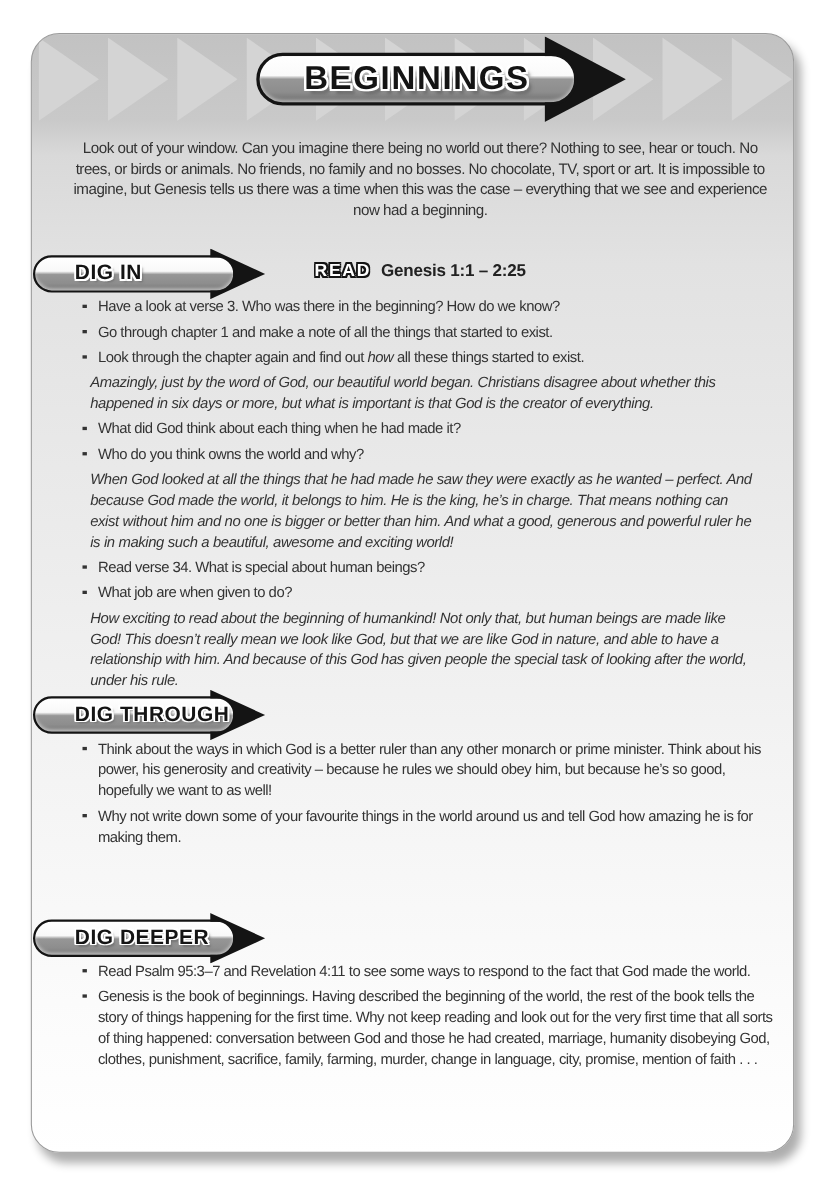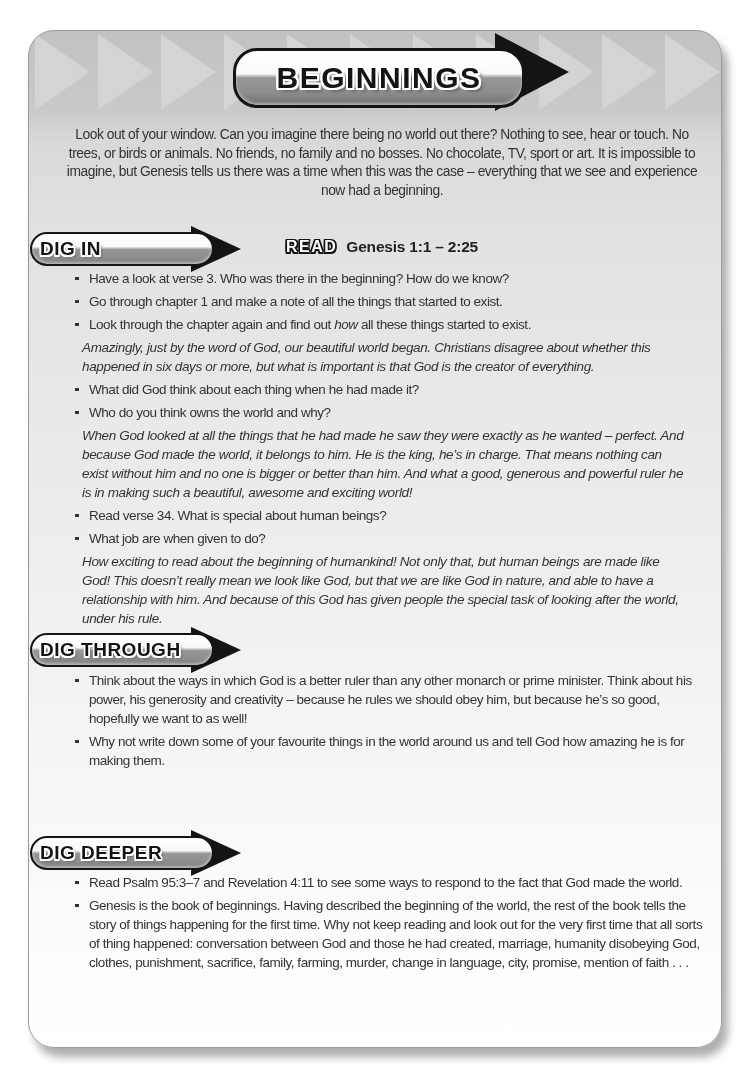--- a/index.html
+++ b/index.html
@@ -24,40 +24,40 @@
   
   .tri-band { position:absolute; left:6px; top:3px; width:688px; height:78px;
               display:flex; gap:8px; overflow:hidden; z-index:1; }
   .tri { flex:0 0 55px; height:76px; background:#d4d4d4;
          clip-path:polygon(0 0,100% 50%,0 100%); }
 
   
   .title-banner { position:absolute; left:204px; top:2px; width:336px; height:78px; z-index:2; }
   .title-arrowhead { position:absolute; left:262px; top:0; width:74px; height:78px;
          background:#141414; clip-path:polygon(0 0,100% 50%,0 100%); }
-  .title-pill { position:absolute; left:0; top:15px; width:292px; height:60px;
+  .title-pill { position:absolute; left:0; top:15px; width:292px; height:48px;
          box-sizing:border-box; border:3px solid #141414; border-radius:24px;
          background:linear-gradient(180deg,#ffffff 0%,#fafafa 42%,#969696 50%,#8d8d8d 78%,#6e6e6e 100%);
          box-shadow:inset 0 -2px 3px rgba(255,255,255,0.45);
          display:flex; align-items:center; justify-content:center; }
   .title-text { font-size:30px; font-weight:900; letter-spacing:1.5px; color:#141414;
          text-shadow:-2px -2px 0 #fff, 2px -2px 0 #fff, -2px 2px 0 #fff, 2px 2px 0 #fff,
                      -2px 0 0 #fff, 2px 0 0 #fff, 0 -2px 0 #fff, 0 2px 0 #fff,
                      4px 4px 3px rgba(80,80,80,0.55); }
 
   
   .banner-row { position:absolute; left:0; width:694px; height:46px; z-index:2; }
   .dig-banner { position:absolute; left:0; top:0; width:240px; height:46px; }
   .dig-arrowhead { position:absolute; left:162px; top:0; width:50px; height:46px;
          background:#141414; clip-path:polygon(0 0,100% 50%,0 100%); }
   .dig-pill { position:absolute; left:1px; top:6px; width:184px; height:34px;
          box-sizing:border-box; border:2.5px solid #141414; border-radius:17px;
          background:linear-gradient(180deg,#ffffff 0%,#f8f8f8 42%,#969696 52%,#8d8d8d 80%,#707070 100%);
          box-shadow:inset 0 -2px 3px rgba(255,255,255,0.5);
-         display:flex; align-items:center; padding-left:8px; }
+         display:flex; align-items:center; padding-left:36px; }
   .dig-label { font-size:19px; font-weight:900; letter-spacing:0.5px; color:#141414;
          text-shadow:-1.5px -1.5px 0 #fff, 1.5px -1.5px 0 #fff, -1.5px 1.5px 0 #fff,
                      1.5px 1.5px 0 #fff, -1.5px 0 0 #fff, 1.5px 0 0 #fff,
                      0 -1.5px 0 #fff, 0 1.5px 0 #fff, 2.5px 2.5px 2px rgba(80,80,80,0.5); }
 
   .read-line { position:absolute; left:226px; top:12px; display:flex; align-items:baseline; gap:9px; }
   .read-word { font-size:16px; font-weight:900; letter-spacing:1.5px; color:#ffffff;
          text-shadow:-1.5px -1.5px 0 #141414, 1.5px -1.5px 0 #141414, -1.5px 1.5px 0 #141414,
                      1.5px 1.5px 0 #141414, -1.5px 0 0 #141414, 1.5px 0 0 #141414,
                      0 -1.5px 0 #141414, 0 1.5px 0 #141414;padding-left:31px; }

